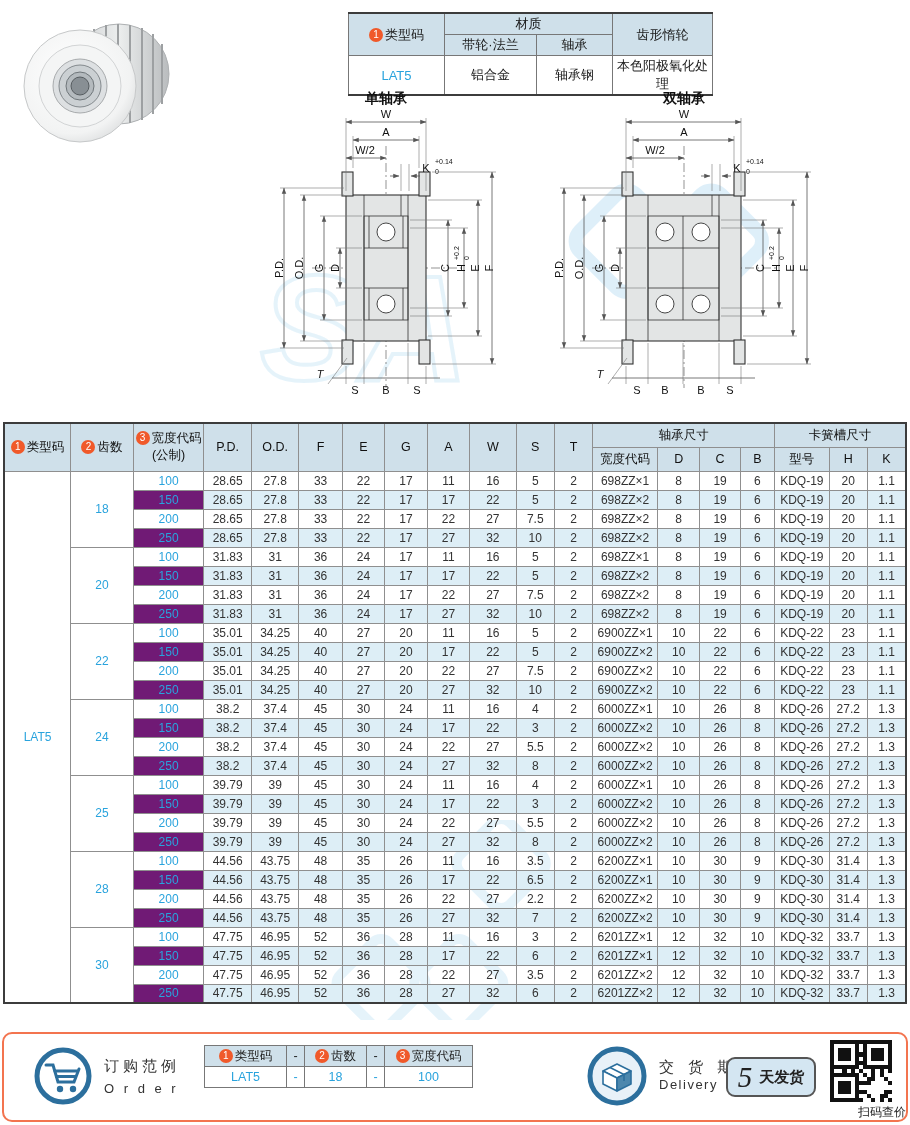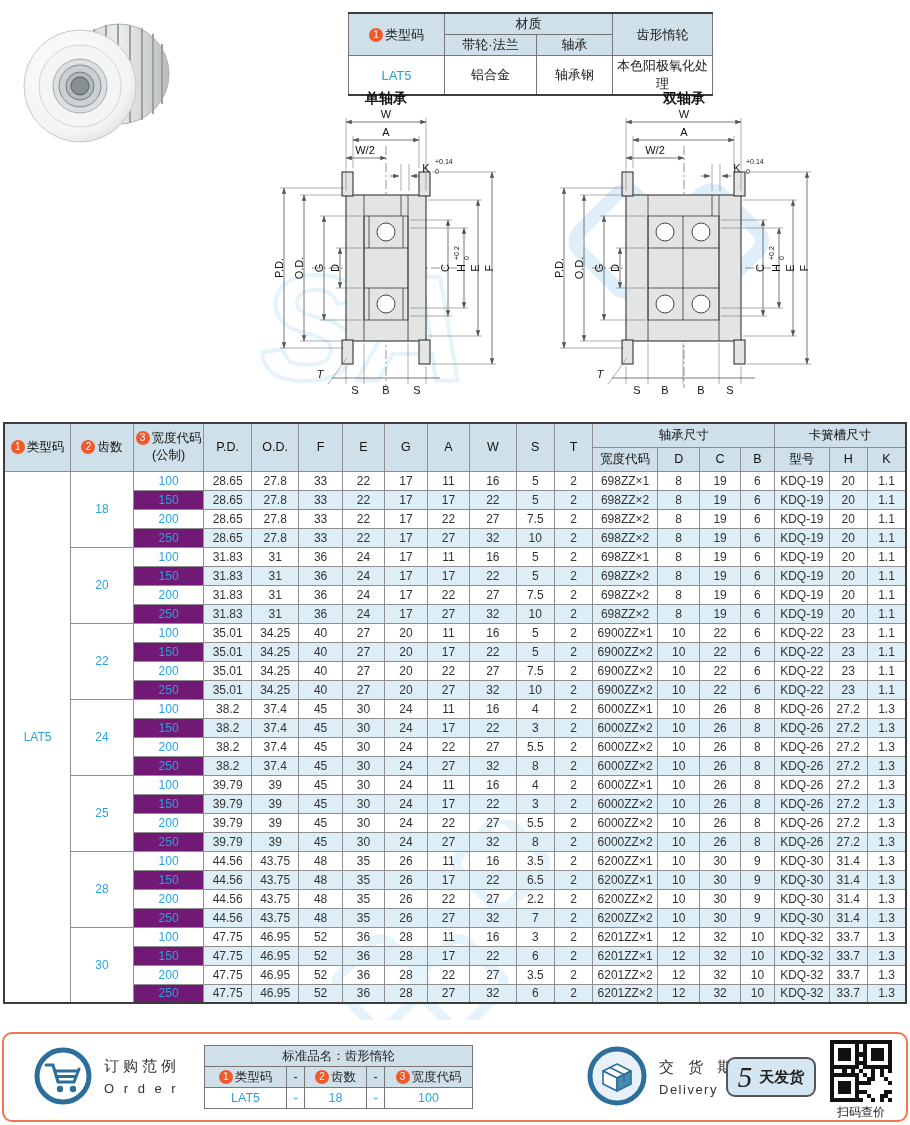--- a/index.html
+++ b/index.html
@@ -54,28 +54,28 @@
   .order-icon { position:absolute; left:30px; top:13px; }
   .order-txt { position:absolute; left:100px; top:23px; }
   .order-txt .cn { font-size:15px; color:#333; letter-spacing:4px; }
   .order-txt .en { font-size:13px; color:#333; letter-spacing:3px; margin-top:5px; }
   .order-table { position:absolute; left:200px; top:11px; border-collapse:collapse; table-layout:fixed; border:1px solid #555; }
   .order-table td { border:1px solid #777; font-size:12.5px; text-align:center; height:21px; padding:0 2px; white-space:nowrap; }
   .order-table .hd { background:#cfe0ea; }
   .deliv-icon { position:absolute; left:583px; top:12px; }
   .deliv-txt { position:absolute; left:655px; top:24px; }
   .deliv-txt .cn { font-size:15px; color:#333; letter-spacing:5px; }
-  .deliv-txt .en { font-size:13px; color:#333; letter-spacing:1.5px; margin-top:5px; }
+  .deliv-txt .en { font-size:13px; color:#333; letter-spacing:1.5px; margin-top:0; }
   .days-badge { position:absolute; left:722px; top:23px; width:90px; height:40px; background:#d4e6f2;
                 border:2px solid #555; border-radius:9px; display:flex; align-items:center; justify-content:center; gap:7px; }
   .days-badge .num { font-family:"Liberation Serif","DejaVu Serif",serif; font-style:italic; font-size:29px; color:#222; }
   .days-badge .suffix { font-size:15px; font-weight:bold; color:#222; }
   .qr { position:absolute; left:826px; top:6px; width:62px; height:62px; }
   .qr-cell { position:absolute; background:#111; }
-  .qr-caption { position:absolute; left:812px; top:70px; width:90px; text-align:center; font-size:12px; color:#222; }
+  .qr-caption { position:absolute; left:812px; top:70px; width:90px; text-align:right; font-size:12px; color:#222; }
 </style>
 </head>
 <body>
 
 <div class="page">
 
   <svg class="wm" style="left:560px;top:90px;" width="260" height="260" viewBox="0 0 260 260">
     <g fill="none" stroke="#bfe0f4" stroke-width="14" transform="rotate(-45 130 130)">
       <rect x="30" y="60" width="80" height="80" rx="14"></rect>
         <rect x="90" y="120" width="80" height="80" rx="14"></rect>
@@ -960,23 +960,20 @@
     </div>
     <table class="order-table">
       <colgroup>
           <col style="width:82px">
           <col style="width:18px">
           <col style="width:62px">
           <col style="width:18px">
           <col style="width:88px">
         </colgroup>
       <tbody>
-          <tr>
-            <td class="hd" colspan="5">标准品名：齿形惰轮</td>
-          </tr>
       <tr>
         <td class="hd"><span class="marker">1</span><span>类型码</span></td>
         <td class="hd">-</td>
         <td class="hd"><span class="marker">2</span><span>齿数</span></td>
         <td class="hd">-</td>
         <td class="hd"><span class="marker">3</span><span>宽度代码</span></td>
       </tr>
       <tr>
         <td class="blue">LAT5</td>
         <td class="blue">-</td>

